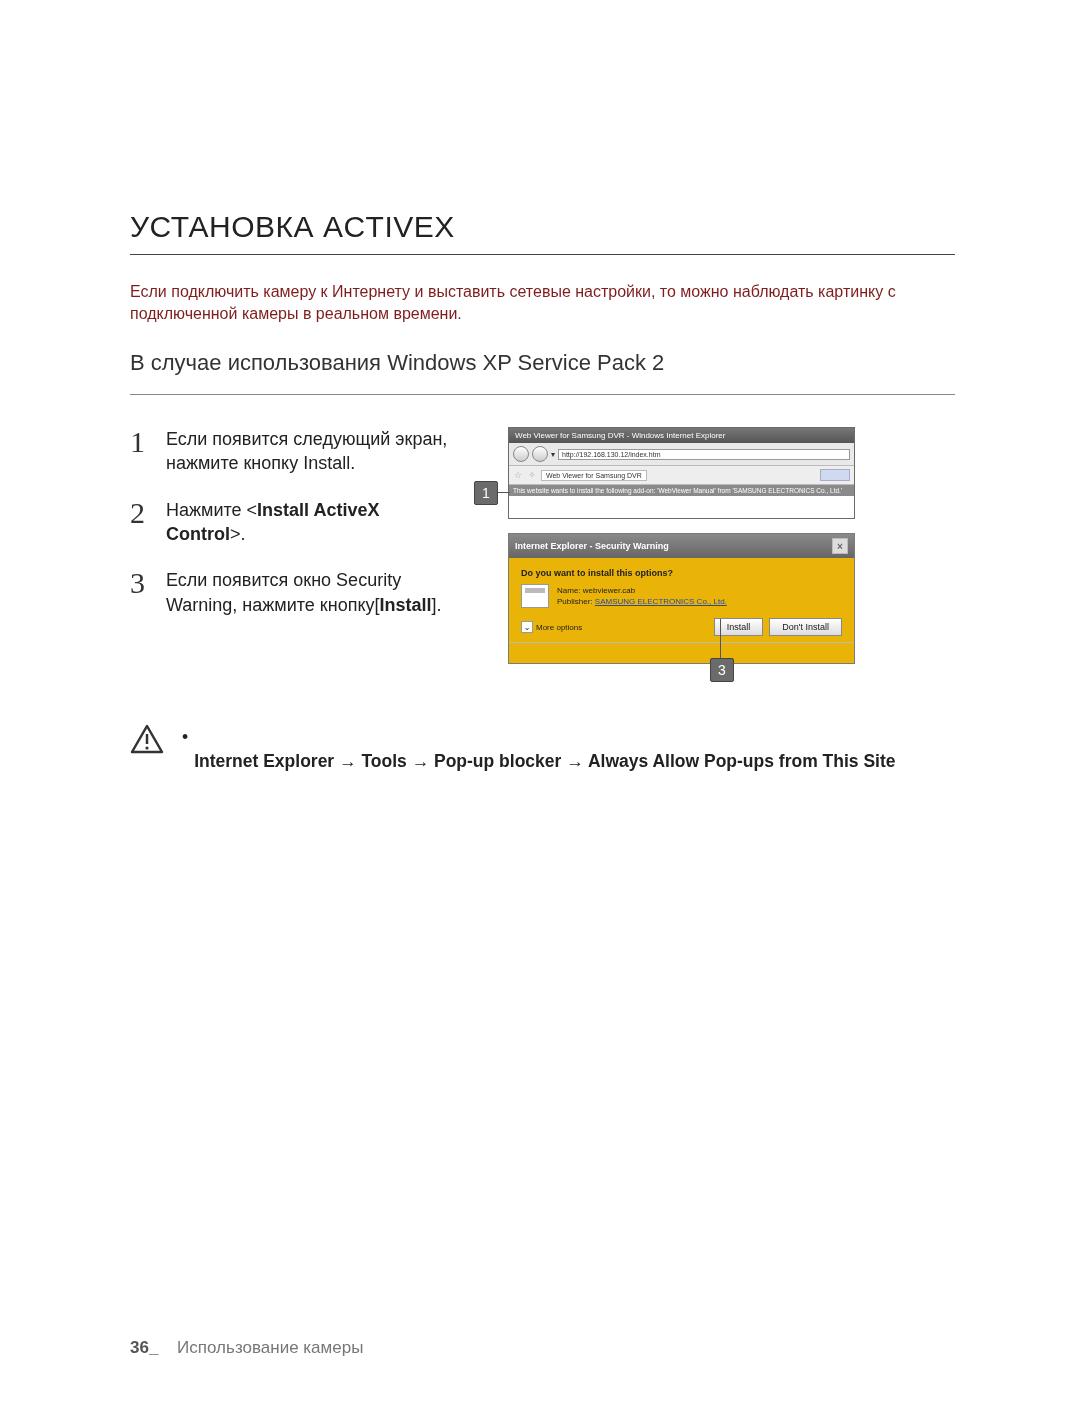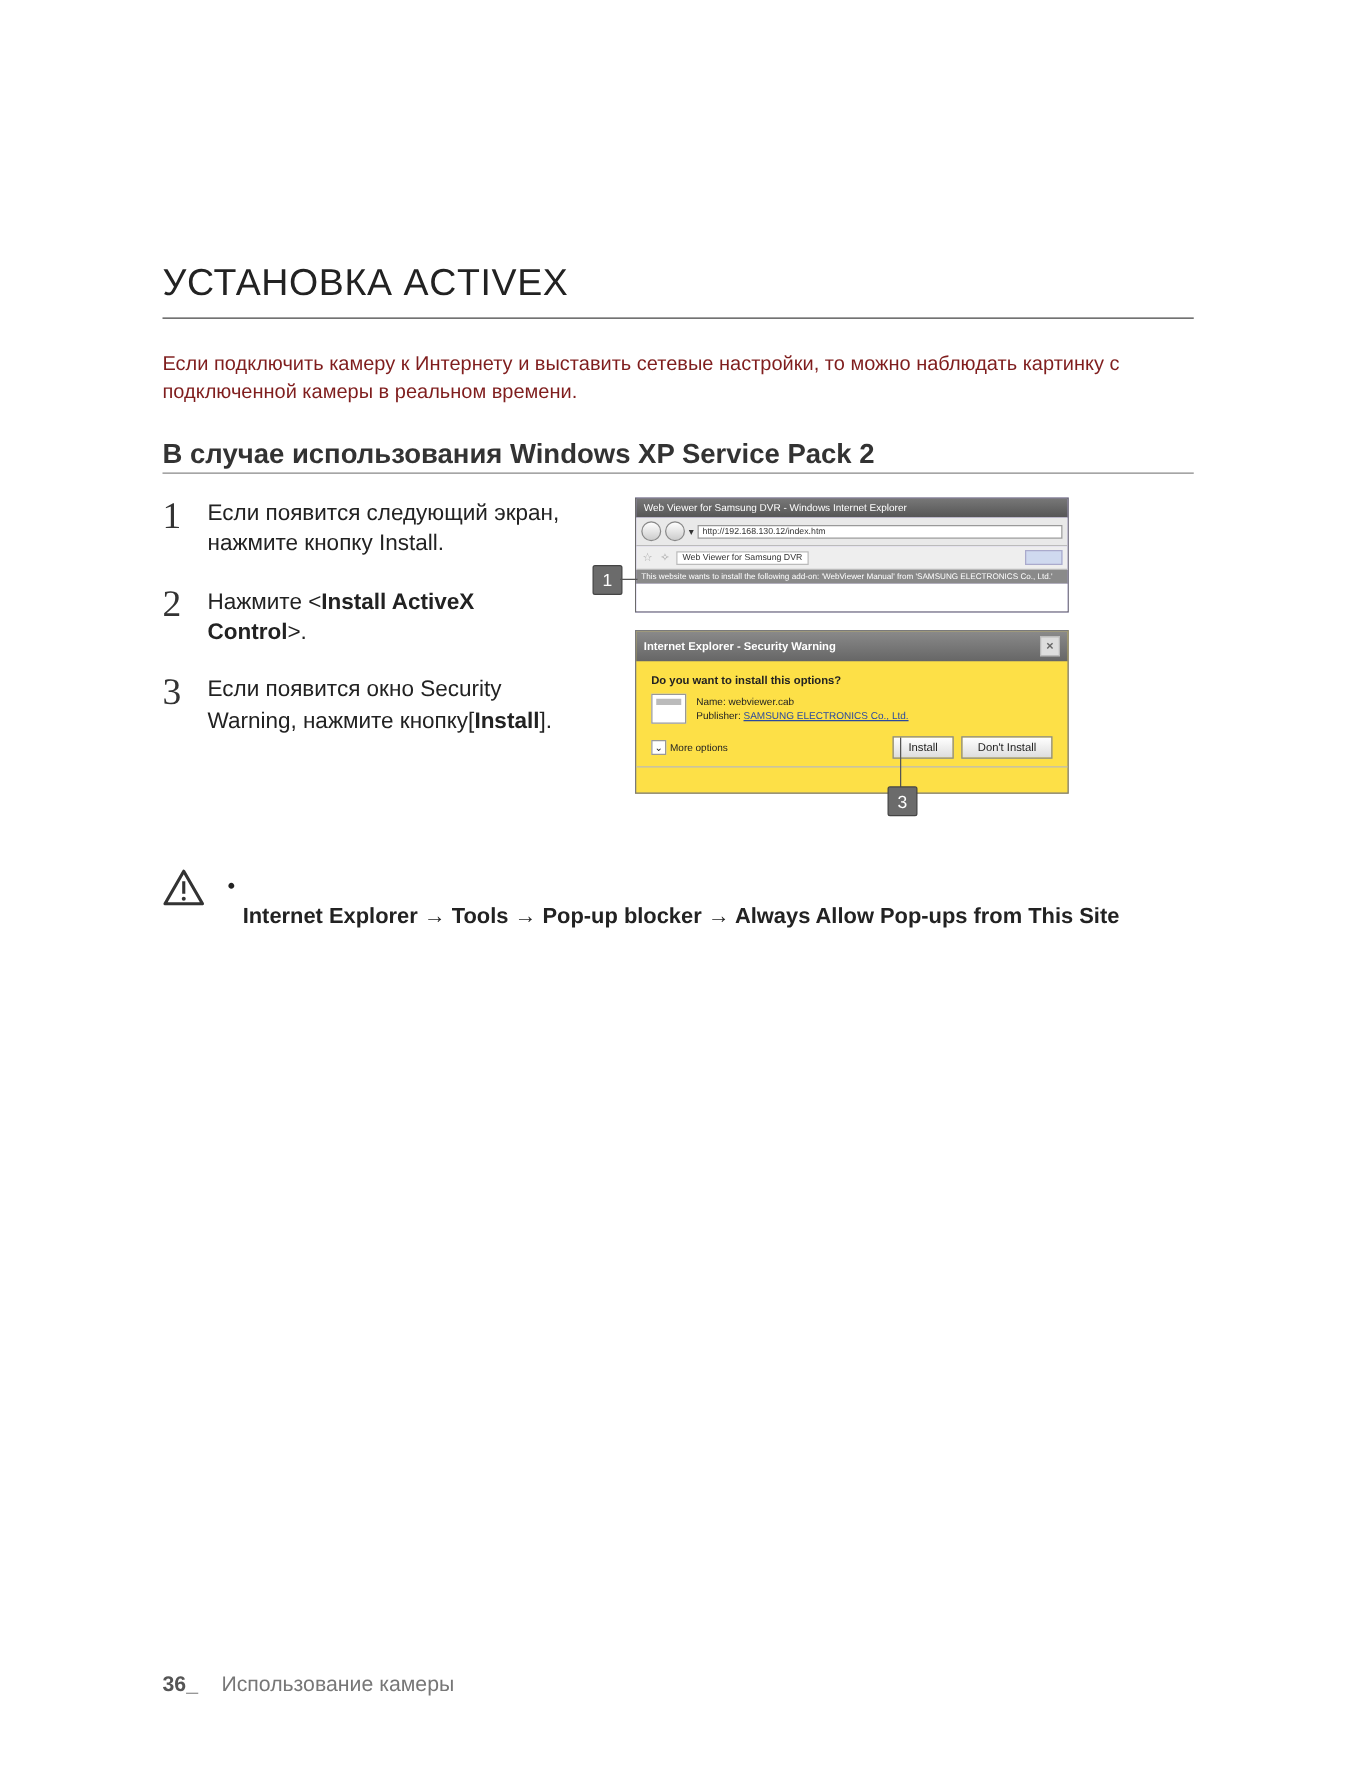--- a/index.html
+++ b/index.html
@@ -1,46 +1,46 @@
 <!DOCTYPE html>
 <html><head>
 <meta charset="utf-8">
 <style>
   html,body{margin:0;padding:0;background:#fff;font-family:Arial,Helvetica,sans-serif;color:#222}
   .page{width:1080px;height:1414px;position:relative;box-sizing:border-box;padding:210px 125px 60px 130px}
   .h1{font-size:30px;letter-spacing:.5px;font-weight:400;border-bottom:1.5px solid #444;padding-bottom:10px;margin:0 0 26px 0;color:#222}
   .intro{font-size:16px;line-height:1.35;margin:0 0 26px 0;color:#7f1d1d}
-  .sub{font-size:22px;font-weight:700;border-bottom:1px solid #888;padding-bottom:2px;margin:0 0 19px 0;color:#333}
+  .sub{font-size:22px;font-weight:400;border-bottom:1px solid #888;padding-bottom:18px;margin:0 0 32px 0;color:#333}
   .cols{display:flex;gap:20px;align-items:flex-start}
   .left{flex:0 0 330px}
   .steps{list-style:none;margin:0;padding:0}
   .step{display:flex;gap:16px;margin-bottom:22px}
   .num{font-family:Georgia,'Times New Roman',serif;font-size:30px;line-height:1;color:#333;min-width:20px}
   .txt{font-size:18px;line-height:1.35}
   .right{flex:1;position:relative}
   .callout{display:inline-flex;align-items:center;justify-content:center;width:22px;height:22px;background:#6b6b6b;color:#fff;font-size:14px;border:1px solid #444;border-radius:2px}
   .callout1{position:absolute;left:-6px;top:54px}
   .callout3{position:absolute;left:230px;top:231px}
   .line1{position:absolute;left:16px;top:65px;width:14px;height:1px;background:#555}
   .line3{position:absolute;left:240px;top:192px;width:1px;height:40px;background:#555}
 
   
-  .browser{width:345px;border:1px solid #6a6a6a;background:#c4b5fd;font-size:8px;color:#333}
+  .browser{width:345px;border:1px solid #6a6a6a;background:#0369a1;font-size:8px;color:#333}
   .browser .title{background:linear-gradient(#777,#555);color:#fff;padding:3px 6px;font-size:8px}
   .browser .addr{display:flex;align-items:center;gap:3px;padding:3px 4px;background:#e9e9e9;border-bottom:1px solid #bbb}
   .navbtn{width:14px;height:14px;border:1px solid #888;border-radius:50%;background:linear-gradient(#fff,#ccc)}
   .urlbox{flex:1;background:#fff;border:1px solid #999;padding:1px 3px;font-size:7px}
   .tabs{display:flex;align-items:center;gap:4px;padding:3px 4px;background:#eee;border-bottom:1px solid #bbb}
   .star{width:10px;height:10px;color:#aaa;font-size:9px;line-height:10px;text-align:center}
   .tab{background:#fff;border:1px solid #bbb;padding:1px 4px;font-size:7px}
   .infobar{background:#8a8a8a;color:#fff;font-size:6.5px;padding:2px 4px;display:flex;justify-content:space-between}
   .body{height:22px;background:#fff}
 
   
-  .dialog{width:345px;margin-top:14px;border:1px solid #7a7a7a;background:#fde047;font-size:9px}
+  .dialog{width:345px;margin-top:14px;border:1px solid #7a7a7a;background:#eab308;font-size:9px}
   .dialog .dtitle{background:linear-gradient(#8a8a8a,#666);color:#fff;padding:4px 6px;font-weight:bold;display:flex;justify-content:space-between;align-items:center}
   .closebox{width:14px;height:14px;border:1px solid #bbb;background:#ddd;color:#666;display:flex;align-items:center;justify-content:center;font-size:10px}
   .dbody{padding:10px 12px 6px 12px}
   .q{font-weight:bold;margin-bottom:6px}
   .row{display:flex;gap:8px;align-items:center;margin-bottom:10px}
   .iconbox{width:26px;height:22px;border:1px solid #999;background:#fff;position:relative}
   .iconbox::after{content:"";position:absolute;left:3px;right:3px;top:3px;height:5px;background:#bbb}
   .meta{font-size:8px;line-height:1.4}
   .meta .pub{color:#2a4aa0;text-decoration:underline}
   .btnrow{display:flex;align-items:center;justify-content:space-between;gap:6px;margin-top:4px}

